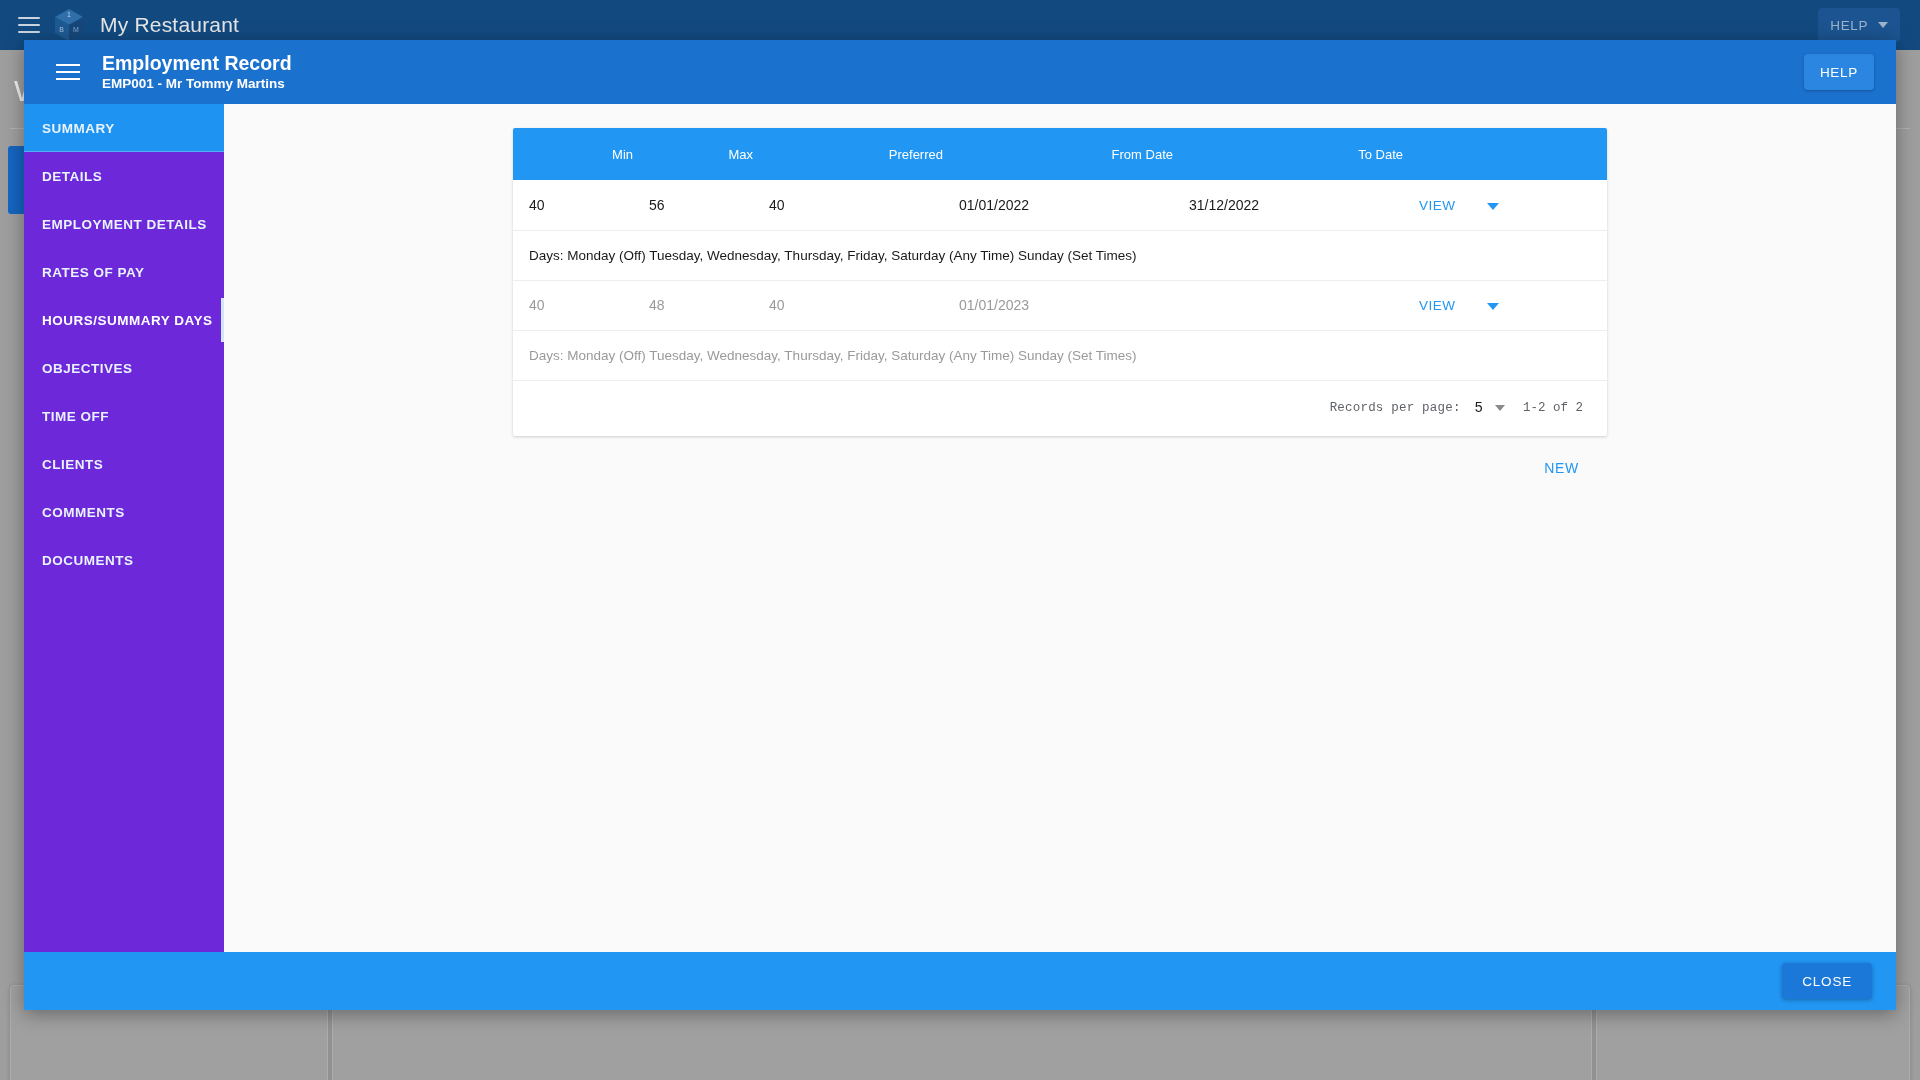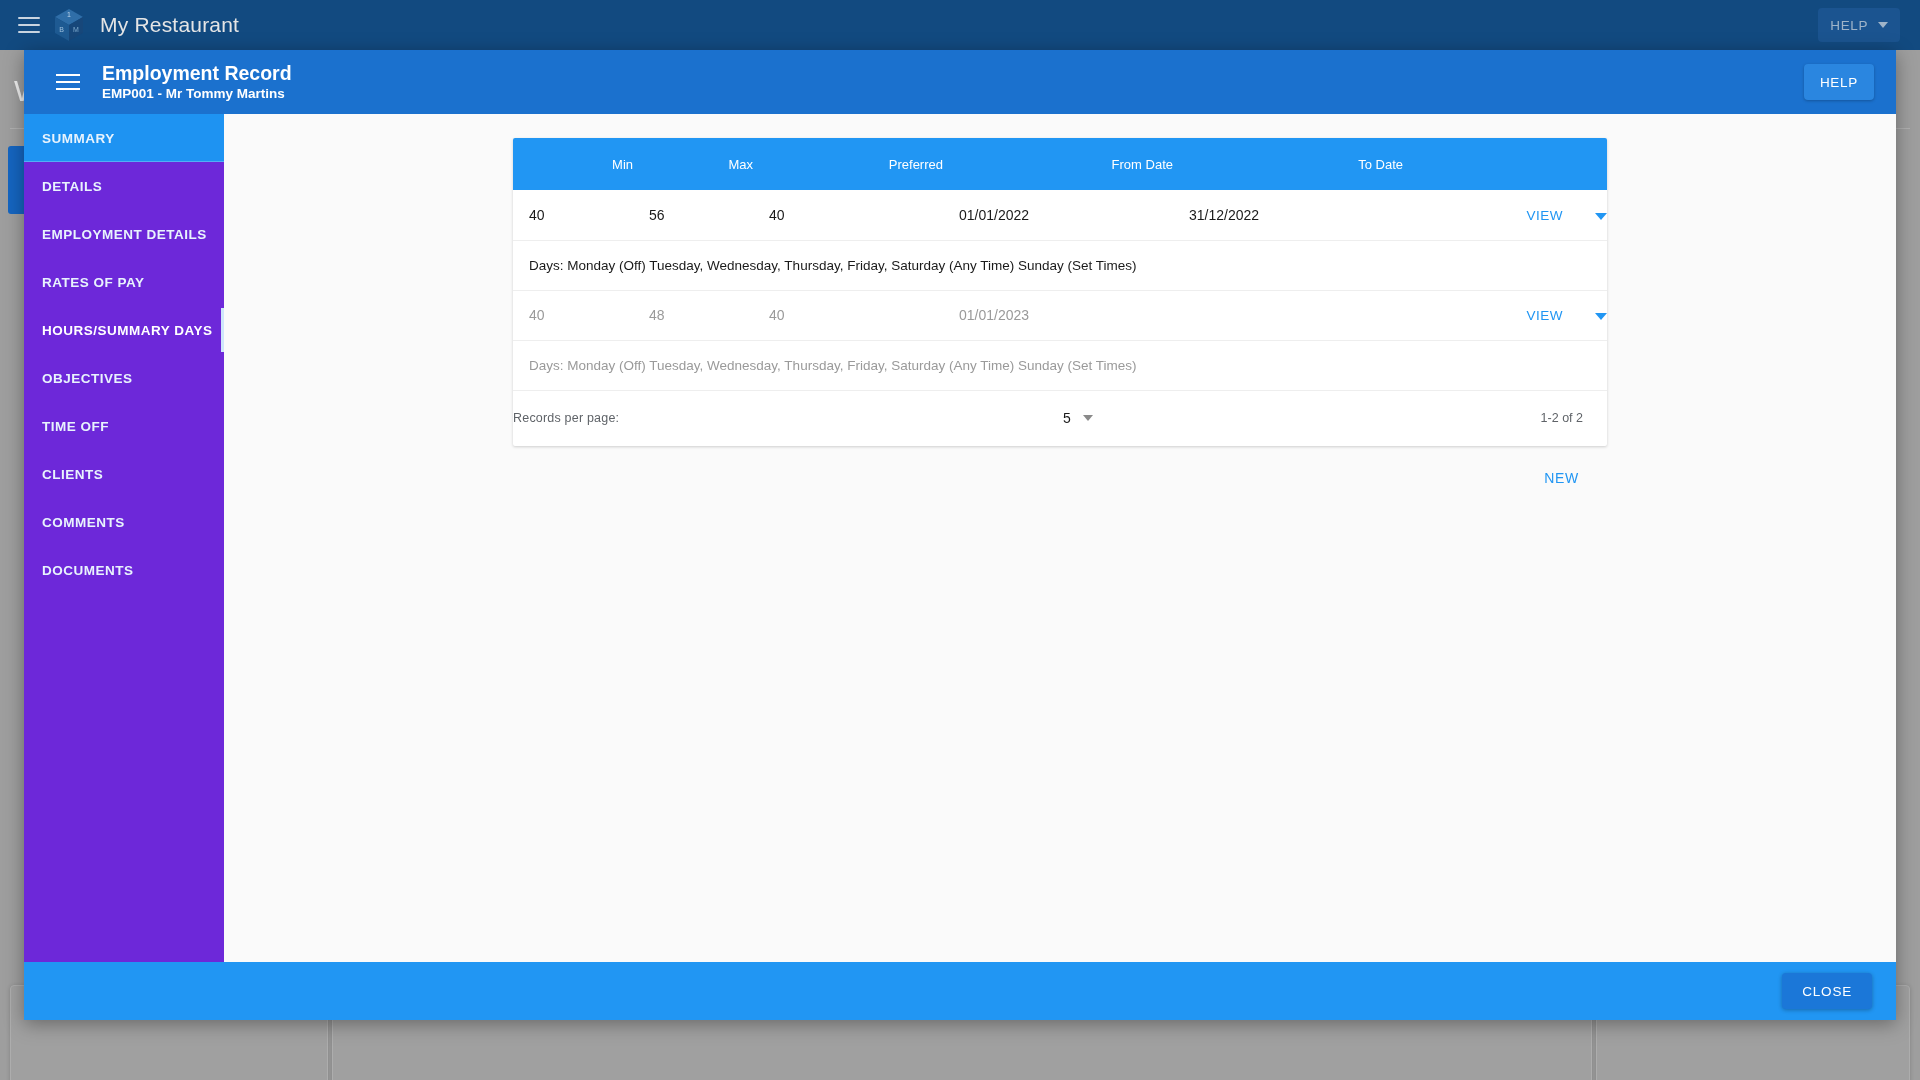--- a/index.html
+++ b/index.html
@@ -64,21 +64,21 @@
     position: absolute; background: #a0a0a0;
     border: 1px solid #adadad; border-radius: 4px;
     box-shadow: 0 1px 4px rgba(0,0,0,.18);
   }
   .bg-card.c1 { left: 10px;   top: 935px; width: 318px;  height: 150px; }
   .bg-card.c2 { left: 332px;  top: 935px; width: 1260px; height: 150px; }
   .bg-card.c3 { left: 1596px; top: 935px; width: 314px;  height: 150px; }
 
   
   .modal {
-    position: absolute; left: 24px; top: 50px;
+    position: absolute; left: 24px; top: 40px;
     width: 1872px; height: 970px;
     background: #fafafa;
     box-shadow: 0 4px 18px rgba(0,0,0,.35);
     display: flex; flex-direction: column;
     overflow: hidden;
     z-index: 10;
   }
   .modal-header {
     height: 64px; background: #1B71CE; flex: 0 0 64px;
     display: flex; align-items: center; position: relative;
@@ -154,39 +154,39 @@
   .col-pref { width: 190px; }
   .col-from { width: 230px; }
   .col-to   { width: 230px; }
   .col-act  { width: auto; }
 
   table.grid tbody tr.data-row { height: 50px; border-bottom: 1px solid #eeeeee; }
   table.grid tbody tr.data-row td {
     font-size: 14px; color: #1a1a1a; padding: 0 0 0 16px;
   }
   table.grid tbody tr.data-row.muted td { color: #9a9a9a; }
-  td.actions { text-align: right; padding-right: 24px; }
+  td.actions { text-align: left; padding-right: 24px; }
   .view-link {
     color: #2196F3; font-size: 13.5px; font-weight: 500; letter-spacing: .5px;
     cursor: pointer; margin-right: 28px;
   }
   .row-caret {
     display: inline-block; width: 0; height: 0;
     border-left: 6px solid transparent; border-right: 6px solid transparent;
     border-top: 7px solid #2196F3; vertical-align: middle; cursor: pointer;
   }
   tr.detail-row { height: 50px; border-bottom: 1px solid #eeeeee; }
   tr.detail-row td { font-size: 13.5px; color: #1a1a1a; padding: 0 0 0 16px; }
   tr.detail-row.muted td { color: #9a9a9a; }
 
   tr.pager-row { height: 56px; }
   tr.pager-row td { padding: 0 24px 0 0; }
   .pager {
-    display: flex; justify-content: space-between; align-items: center; gap: 14px;
-    font-size: 12.5px; color: #5f6368;
+    display: flex; justify-content: flex-end; align-items: center; gap: 14px;
+    font-size: 12.5px; color: #5f6368; font-family: Liberation Mono, monospace;
   }
   .pager .rpp-label { letter-spacing: .2px; }
   .pager .rpp-select {
     display: flex; align-items: center; gap: 12px; cursor: pointer;
     font-size: 14px; color: #1a1a1a;
   }
   .pager .sel-caret {
     width: 0; height: 0; border-left: 5px solid transparent; border-right: 5px solid transparent;
     border-top: 6px solid #8a8a8a;
   }

